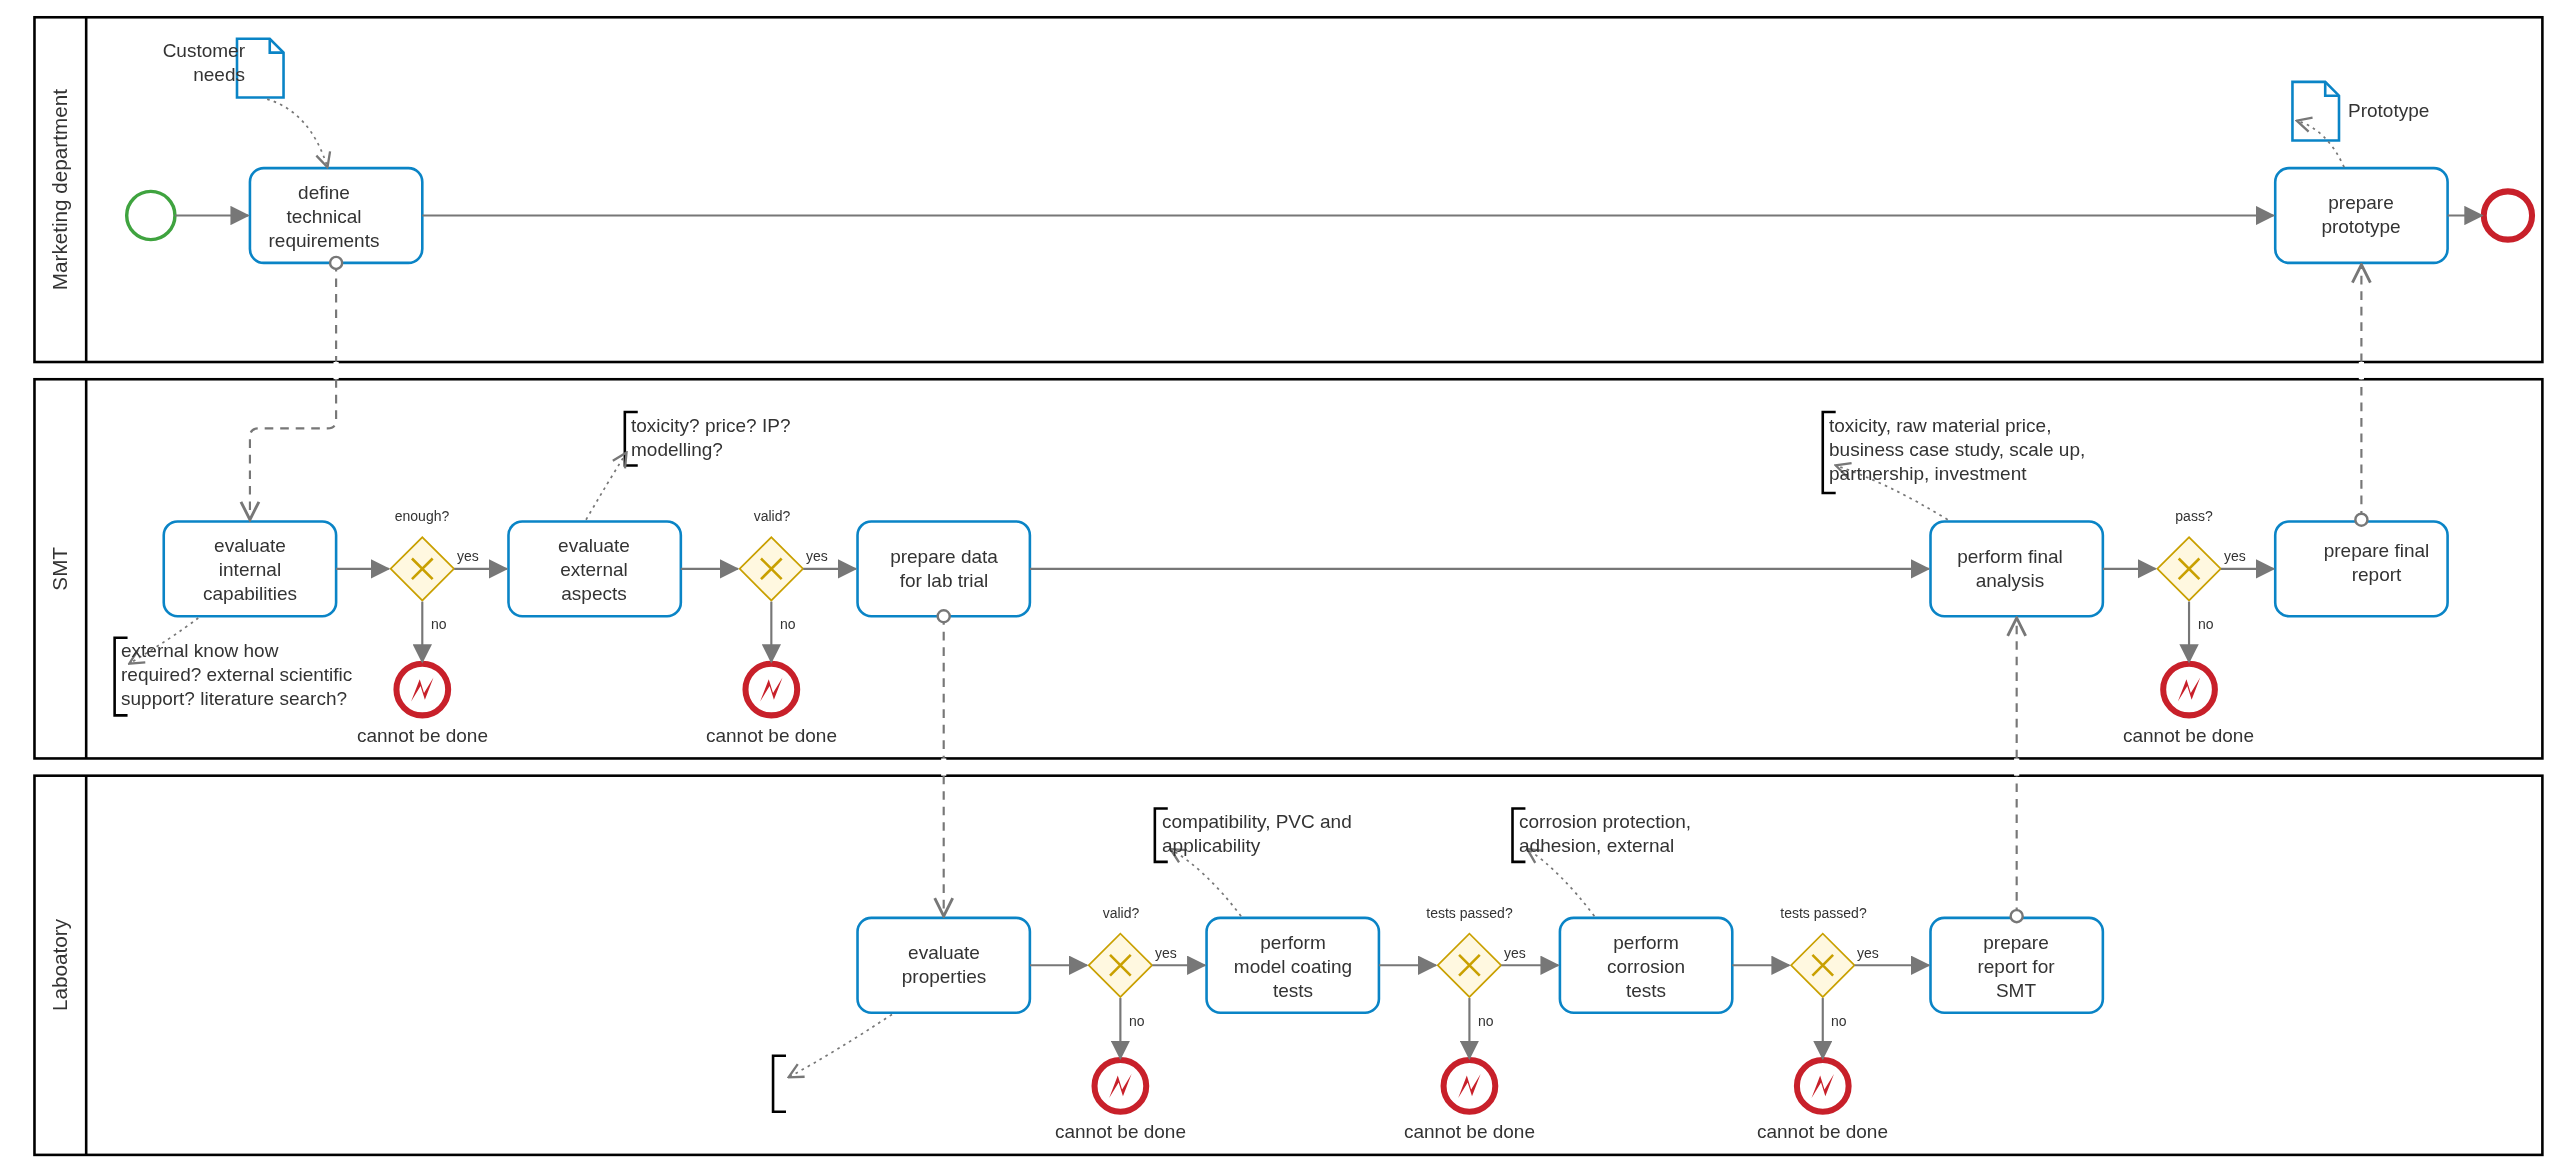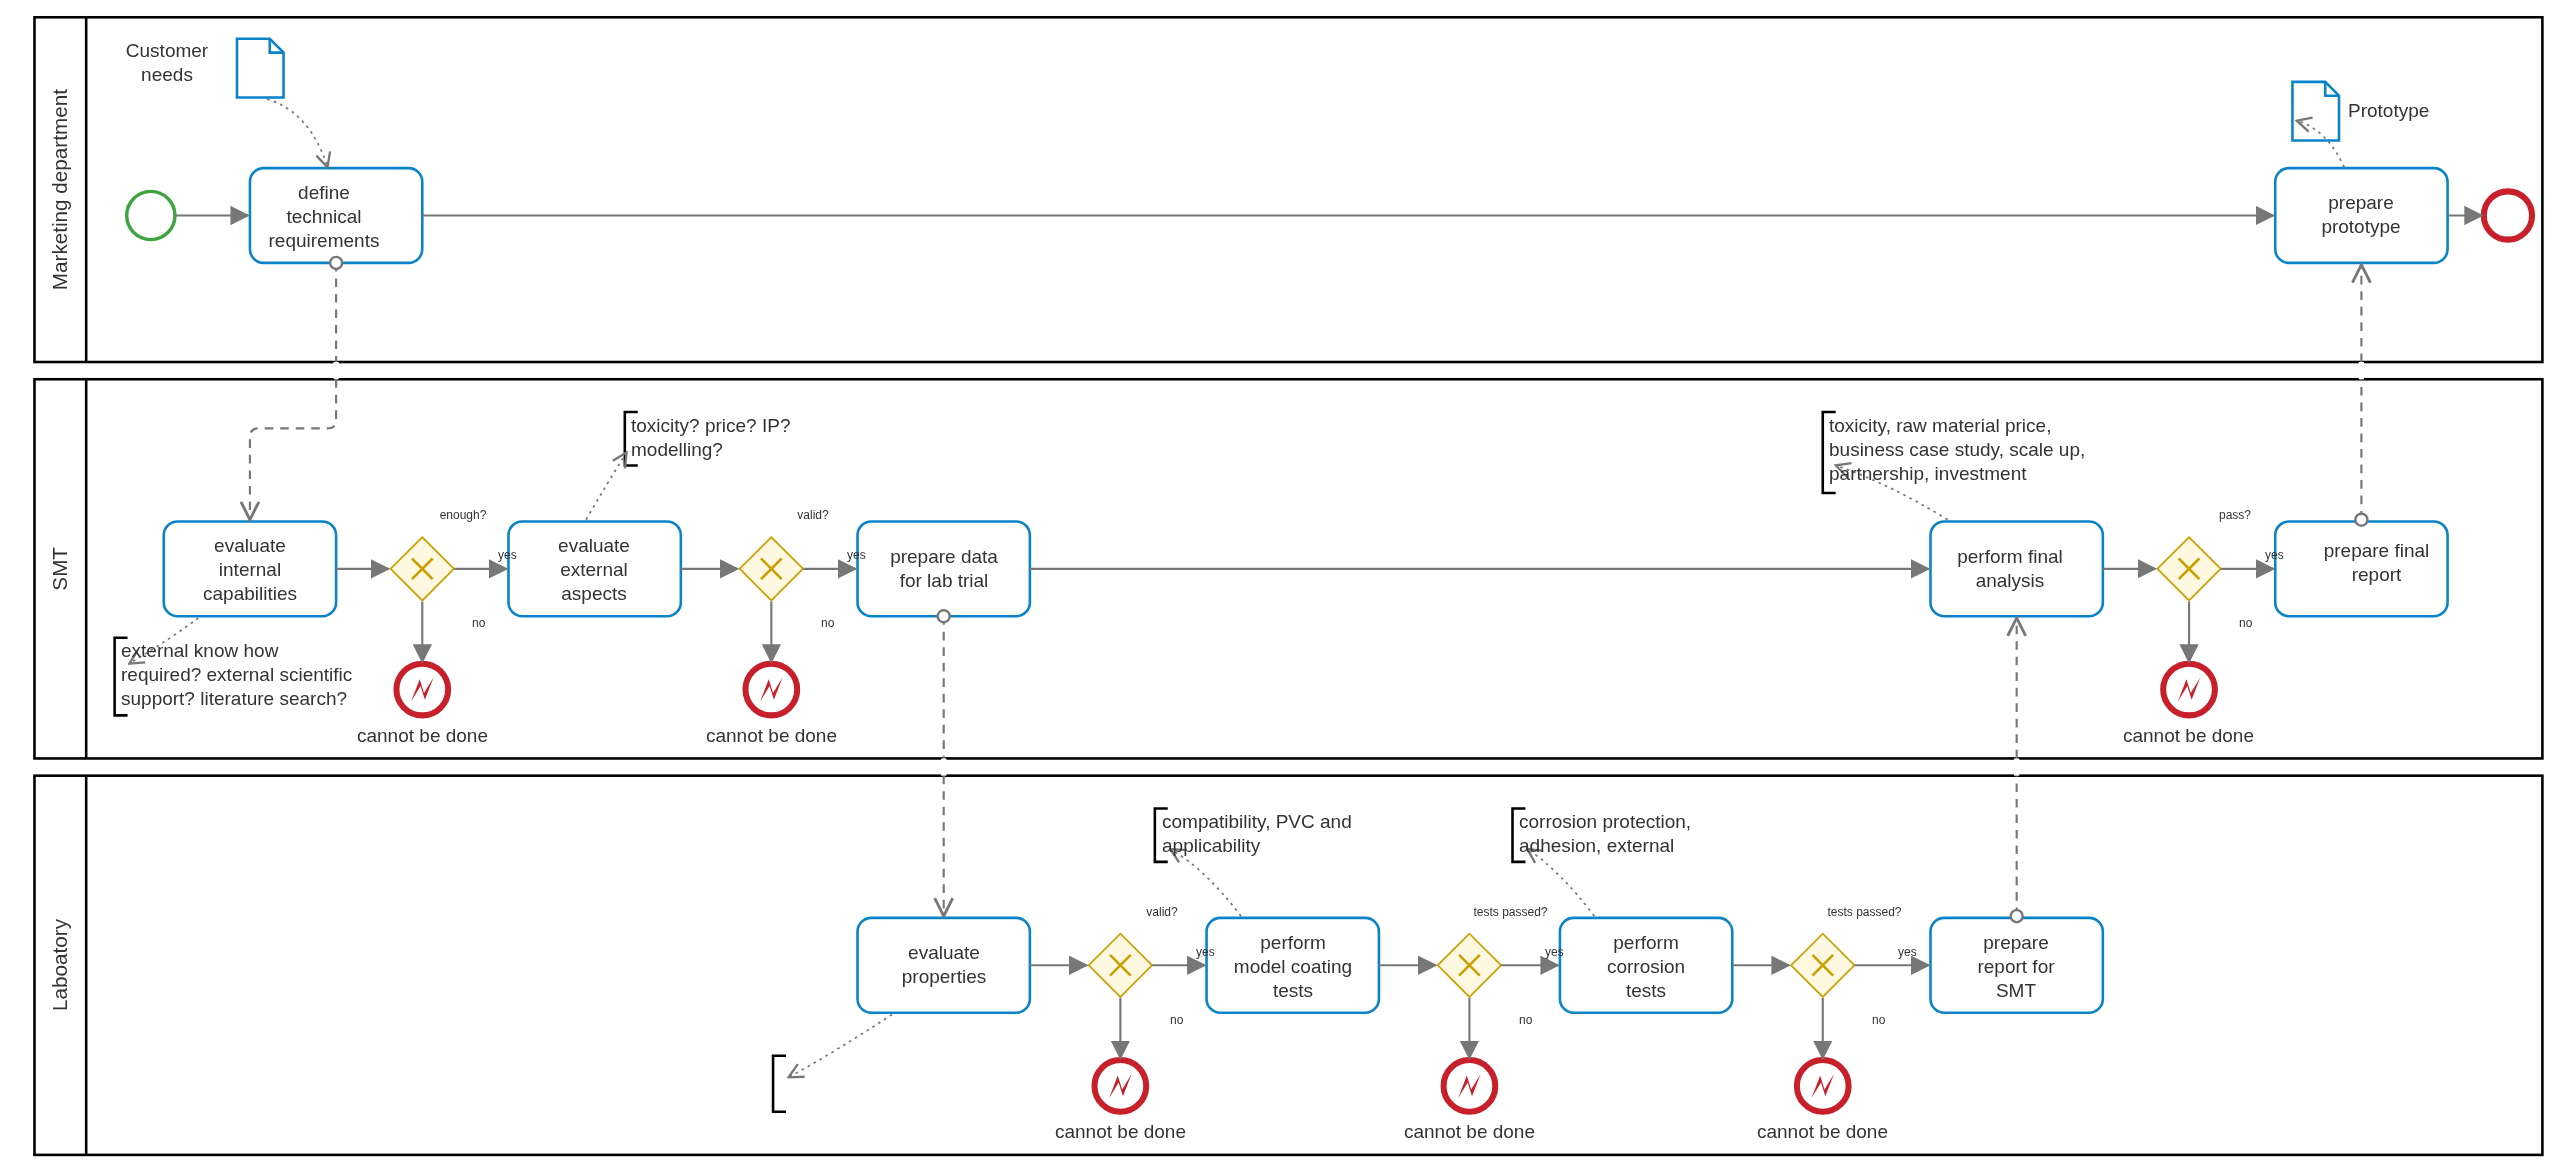--- a/index.html
+++ b/index.html
@@ -40,21 +40,21 @@
   .task-label, .anno-label, .edge-label, .data-label, .end-label {
     position: absolute;
     text-align: center;
     color: #333;
     line-height: 1.25;
     font-size: 19px;
     pointer-events: none;
     white-space: pre-line;
   }
   .anno-label { text-align: left; }
-  .edge-label { font-size: 12px; margin-left: 41px; }
+  .edge-label { font-size: 14px; }
 </style>
 </head>
 <body>
 
 <div id="chart-root">
 
 <svg viewBox="0 0 2989 1354">
   <defs>
     <marker id="arrow" viewBox="0 0 12 12" refX="11" refY="6" markerWidth="9" markerHeight="9" orient="auto-start-reverse">
       <path d="M0,0 L12,6 L0,12 Z" fill="#777"></path>
@@ -281,21 +281,21 @@
 <div class="edge-label" style="left:1478px; top:1013px;">no</div>
 <div class="edge-label" style="left:1831px; top:1013px;">no</div>
 
 <div class="end-label" style="left:345px; top:724px; width:155px;">cannot be done</div>
 <div class="end-label" style="left:694px; top:724px; width:155px;">cannot be done</div>
 <div class="end-label" style="left:2111px; top:724px; width:155px;">cannot be done</div>
 <div class="end-label" style="left:1043px; top:1120px; width:155px;">cannot be done</div>
 <div class="end-label" style="left:1392px; top:1120px; width:155px;">cannot be done</div>
 <div class="end-label" style="left:1745px; top:1120px; width:155px;">cannot be done</div>
 
-<div class="data-label" style="left:111px; top:39px; width:112px; text-align:center;">Customer
+<div class="data-label" style="left:133px; top:39px; width:112px; text-align:right;">Customer
 needs</div>
 <div class="data-label" style="left:2348px; top:99px; width:129px; text-align:left;">Prototype</div>
 
 <div class="anno-label" style="left:121px; top:639px; width:293px;">external know how
 required? external scientific
 support? literature search?</div>
 <div class="anno-label" style="left:1829px; top:414px; width:310px;">toxicity, raw material price,
 business case study, scale up,
 partnership, investment</div>
 <div class="anno-label" style="left:631px; top:414px; width:259px;">toxicity? price? IP?

